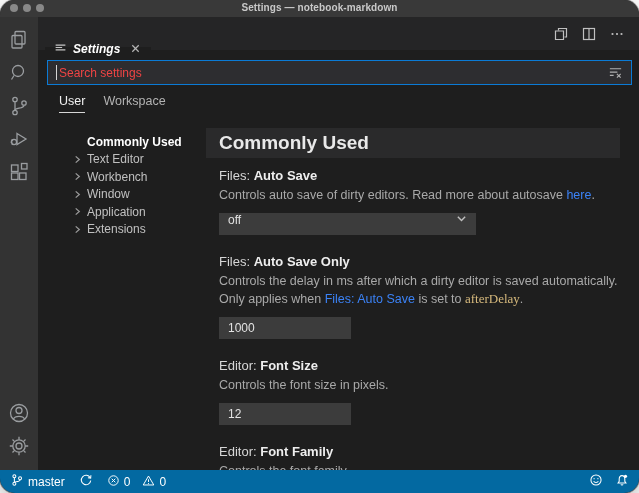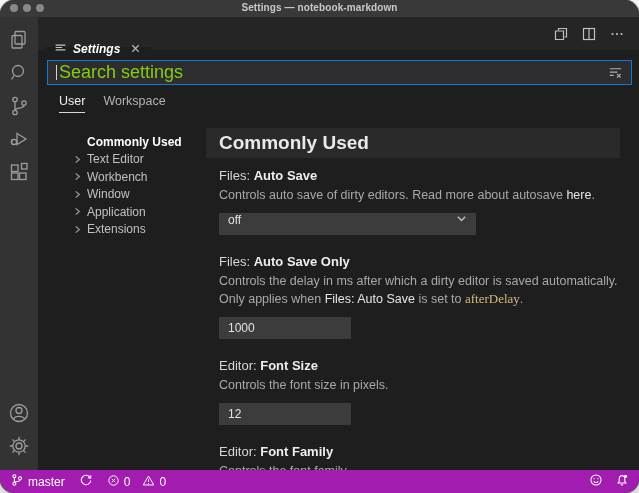--- a/index.html
+++ b/index.html
@@ -38,21 +38,21 @@
   .tab-actions { margin-left:auto; display:flex; align-items:center; gap:8px; padding-right:12px; }
   .tab-act { width:20px; height:20px; display:flex; align-items:center; justify-content:center; cursor:pointer; }
   .tab-act svg { stroke:#c0c0c0; fill:none; stroke-width:1.2; }
   
   .settings { position:relative; flex:1; min-height:0; }
   .search-box {
     position:absolute; top:10px; left:9px; right:7px; height:25px;
     background:#2d2d30; border:1.5px solid #0b7bd6; display:flex; align-items:center; padding:0 8px;
   }
   .search-caret { width:1px; height:15px; background:#d4d4d4; margin-right:2px; }
-  .search-placeholder { color:#84cc16; font-size:18px; flex:1; }
+  .search-placeholder { color:#ef4444; font-size:12px; flex:1; }
   .search-filter { display:flex; align-items:center; cursor:pointer; }
   .search-filter svg { stroke:#b0b0b0; fill:none; stroke-width:1.3; }
   .scope-tabs { position:absolute; top:44px; left:21px; display:flex; gap:18px; }
   .scope-tab { font-size:12.5px; color:#b3b3b3; padding-bottom:4px; cursor:pointer; }
   .scope-tab.active { color:#f0f0f0; border-bottom:1.5px solid #d7d7d7; }
   .content { position:absolute; top:78px; left:0; right:0; bottom:0; display:flex; overflow:hidden; }
   
   .tree { width:168px; flex:0 0 168px; padding:5px 0 0 35px; }
   .tree-row { height:17.5px; display:flex; align-items:center; font-size:12px; color:#c0c0c0; cursor:pointer; }
   .tree-chev { width:14px; display:flex; align-items:center; }
@@ -61,35 +61,35 @@
   
   .list { flex:1; padding-right:19px; min-width:0; }
   .list-heading {
     height:30px; background:#2a2a2b; display:flex; align-items:center; padding-left:13px;
     color:#e9e9e9; font-size:19px; font-weight:700; margin-bottom:10px;
   }
   .setting { padding-left:13px; margin-bottom:19px; }
   .setting-title { font-size:13px; color:#d6d6d6; }
   .setting-title b { color:#eeeeee; font-weight:700; }
   .setting-desc { margin-top:4px; font-size:12.5px; line-height:17px; color:#a9a9a9; max-width:400px; }
-  .setting-desc a { color:#e5e5e5; text-decoration:none; cursor:pointer; }
+  .setting-desc a { color:#3b82f6; text-decoration:none; cursor:pointer; }
   .code { font-family:Liberation Serif, serif; color:#d7ba7d; font-size:13px; }
   .ctl-select {
     margin-top:9px; width:257px; height:22px; background:#3c3c3c; color:#e0e0e0;
     font-size:12px; display:flex; align-items:flex-start; padding:0 9px; cursor:pointer;
   }
   .ctl-select .chev { margin-left:auto; display:flex; }
   .ctl-select .chev svg { stroke:#c0c0c0; fill:none; stroke-width:1.5; }
   .ctl-input {
     margin-top:9px; width:132px; height:22px; background:#3c3c3c; border:none; color:#e3e3e3;
     font-size:12px; padding:0 9px; font-family:"Liberation Sans", sans-serif; display:block;
   }
   
   .statusbar {
-    height:23px; flex:0 0 23px; background:#a21caf; display:flex; align-items:center;
+    height:23px; flex:0 0 23px; background:#0369a1; display:flex; align-items:center;
     color:#ffffff; font-size:12px; padding:0 10px;
   }
   .sb-item { display:flex; align-items:center; gap:4px; margin-right:14px; cursor:pointer; height:100%; }
   .sb-item svg { stroke:#ffffff; fill:none; stroke-width:1.2; }
   .sb-right { margin-left:auto; display:flex; align-items:center; gap:12px; }
   .sb-right .sb-item { margin-right:0; }
 </style>
 </head>
 <body>
 

